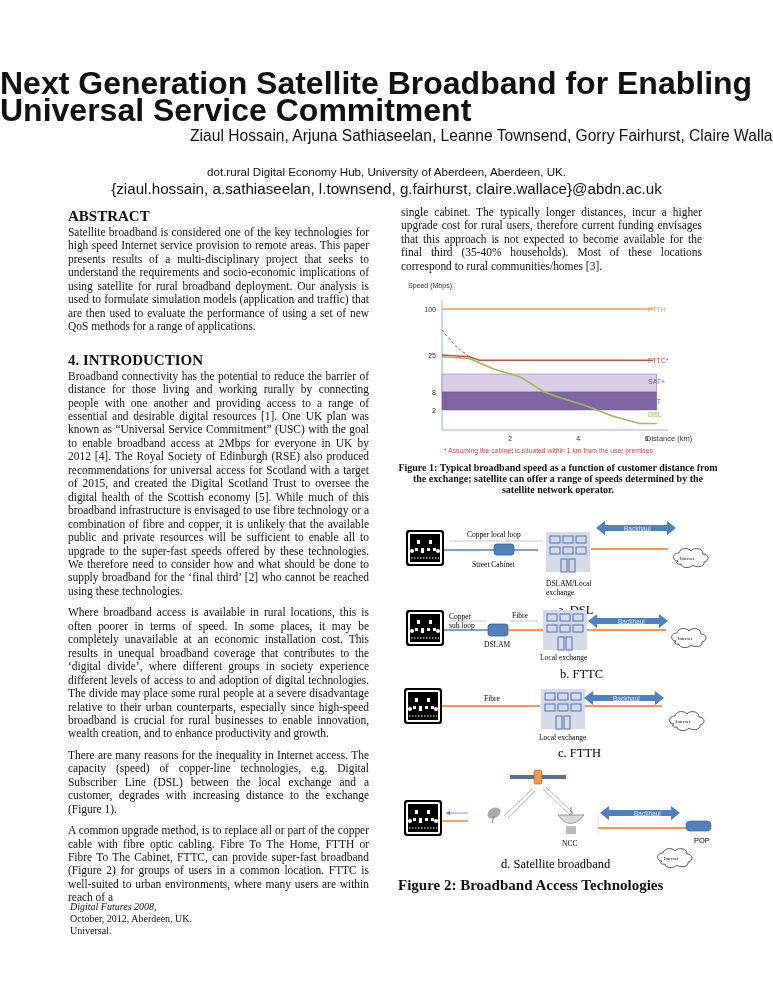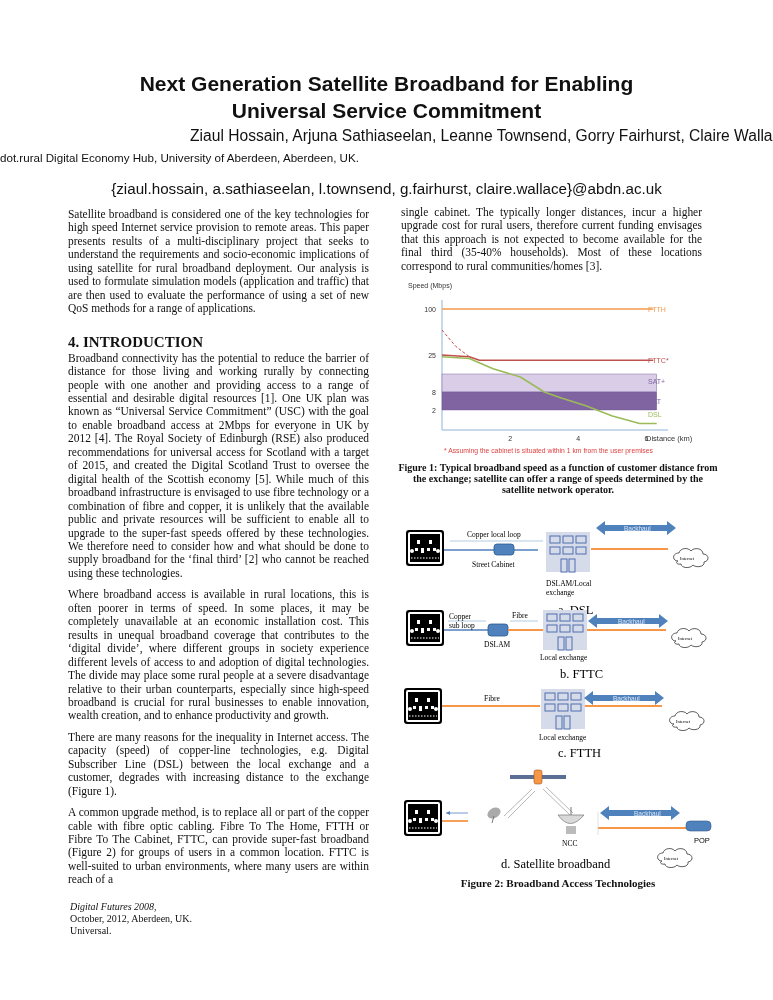--- a/index.html
+++ b/index.html
@@ -1,50 +1,51 @@
 <!DOCTYPE html>
 <html><head>
 <meta charset="utf-8">
 <style>
   html, body { margin: 0; padding: 0; background: #fff; }
   body { width: 773px; height: 1000px; position: relative; overflow: hidden; color: #111; }
-  #title { position: absolute; left: 0; width: 773px; top: 70px; text-align: center; font-family: "Liberation Sans", sans-serif; font-weight: bold; font-size: 21px; line-height: 27px; }
+  #title { position: absolute; left: 0; width: 773px; top: 70px; text-align: left; font-family: "Liberation Sans", sans-serif; font-weight: bold; font-size: 32px; line-height: 27px; }
   #authors { position: absolute; left: 16px; width: 773px; top: 127px; text-align: right; font-family: "Liberation Sans", sans-serif; font-size: 15.6px; }
-  #affil { position: absolute; left: 0; width: 773px; top: 151px; text-align: left; font-family: "Liberation Sans", sans-serif; font-size: 11.6px; }
+  #affil { position: absolute; left: 0; width: 773px; top: 165px; text-align: center; font-family: "Liberation Sans", sans-serif; font-size: 11.6px; }
   #emails { position: absolute; left: 0; width: 773px; top: 168px; text-align: center; font-family: "Liberation Sans", sans-serif; font-size: 15.2px; margin-top: 12px; }
 
   .col { position: absolute; font-family: "Liberation Serif", serif; font-size: 11.45px; line-height: 13.45px; text-align: justify; }
   #left { left: 68px; top: 208px; width: 305px; }
   #right { left: 401px; top: 206px; width: 305px; }
   .col h2 { font-family: "Liberation Serif", serif; font-size: 15px; font-weight: bold; margin: 0 0 1px 0; line-height: 17px; }
   .col p { margin: 0 4px 8px 0; }
   .gap { height: 10px; }
 
   #footer { position: absolute; left: 70px; top: 901px; font-family: "Liberation Serif", serif; font-size: 10px; line-height: 12px; }
   #footer i { font-style: italic; }
 
   #fig1 { position: absolute; left: 400px; top: 282px; width: 320px; height: 175px; }
   .fig1-cap { position: absolute; left: 398px; width: 320px; top: 462px; text-align: center; font-family: "Liberation Serif", serif; font-weight: bold; font-size: 10px; line-height: 11px; }
 
   #fig2 { position: absolute; left: 398px; top: 510px; width: 320px; height: 370px; }
-  .fig2-cap { position: absolute; left: 398px; width: 320px; top: 877px; text-align: center; font-family: "Liberation Serif", serif; font-weight: bold; font-size: 11px; }
+  .fig2-cap { position: absolute; left: 398px; width: 320px; top: 877px; text-align: left; font-family: "Liberation Serif", serif; font-weight: bold; font-size: 15px; }
   .subcap { font-family: "Liberation Serif", serif; font-size: 12.5px; }
 </style>
 </head>
 <body>
 
 <div id="title">
   <div>Next Generation Satellite Broadband for Enabling</div>
   <div>Universal Service Commitment</div>
 </div>
 <div id="authors">Ziaul Hossain, Arjuna Sathiaseelan, Leanne Townsend, Gorry Fairhurst, Claire Wallace</div>
 <div id="affil">dot.rural Digital Economy Hub, University of Aberdeen, Aberdeen, UK.</div>
 <div id="emails">{ziaul.hossain, a.sathiaseelan, l.townsend, g.fairhurst, claire.wallace}@abdn.ac.uk</div>
 
 <div id="left" class="col">
+  <h2>ABSTRACT</h2>
   <p>Satellite broadband is considered one of the key technologies for high speed Internet service provision to remote areas. This paper presents results of a multi-disciplinary project that seeks to understand the requirements and socio-economic implications of using satellite for rural broadband deployment.  Our analysis is used to formulate simulation models (application and traffic) that are then used to evaluate the performance of using a set of new QoS methods for a range of applications.</p>
   <div class="gap"></div>
   <h2>4.  INTRODUCTION</h2>
   <p>Broadband connectivity has the potential to reduce the barrier of distance for those living and working rurally by connecting people with one another and providing access to a range of essential and desirable digital resources [1].  One UK plan was known as “Universal Service Commitment” (USC) with the goal to enable broadband access at 2Mbps for everyone in UK by 2012 [4]. The Royal Society of Edinburgh (RSE) also produced recommendations for universal access for Scotland with a target of 2015, and created the Digital Scotland Trust to oversee the digital health of the Scottish economy [5]. While much of this broadband infrastructure is envisaged to use fibre technology or a combination of fibre and copper, it is unlikely that the available public and private resources will be sufficient to enable all to upgrade to the super-fast speeds offered by these technologies. We therefore need to consider how and what should be done to supply broadband for the ‘final third’ [2] who cannot be reached using these technologies.</p>
   <p>Where broadband access is available in rural locations, this is often poorer in terms of speed. In some places, it may be completely unavailable at an economic installation cost.  This results in unequal broadband coverage that contributes to the ‘digital divide’, where different groups in society experience different levels of access to and adoption of digital technologies. The divide may place some rural people at a severe disadvantage relative to their urban counterparts, especially since high-speed broadband is crucial for rural businesses to enable innovation, wealth creation, and to enhance productivity and growth.</p>
   <p>There are many reasons for the inequality in Internet access. The capacity (speed) of copper-line technologies, e.g. Digital Subscriber Line (DSL) between the local exchange and a customer, degrades with increasing distance to the exchange (Figure 1).</p>
   <p>A common upgrade method, is to replace all or part of the copper cable with fibre optic cabling. Fibre To The Home, FTTH or Fibre To The Cabinet, FTTC, can provide super-fast broadband (Figure 2) for groups of users in a common location. FTTC is well-suited to urban environments, where many users are within reach of a</p>
 </div>
 
 <div id="right" class="col">

